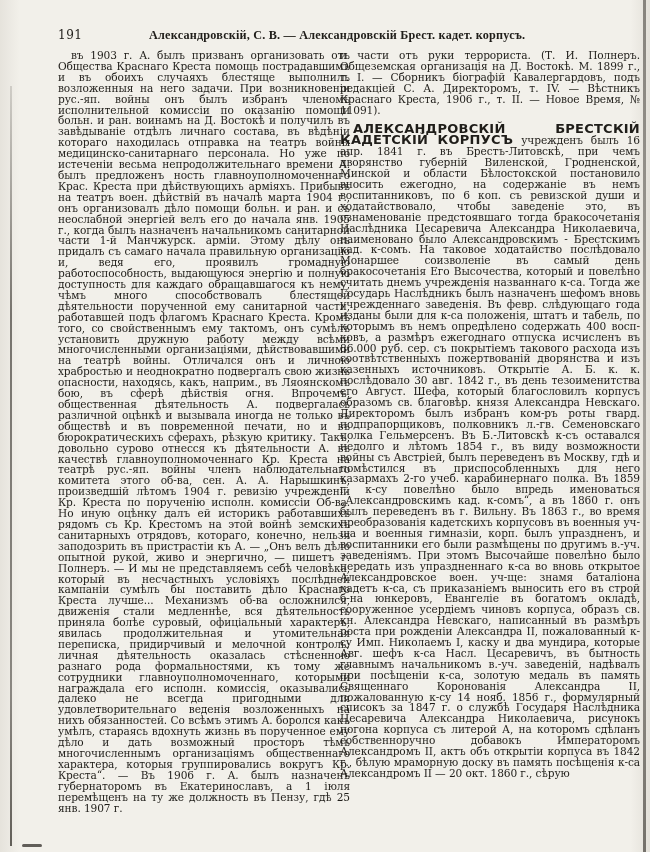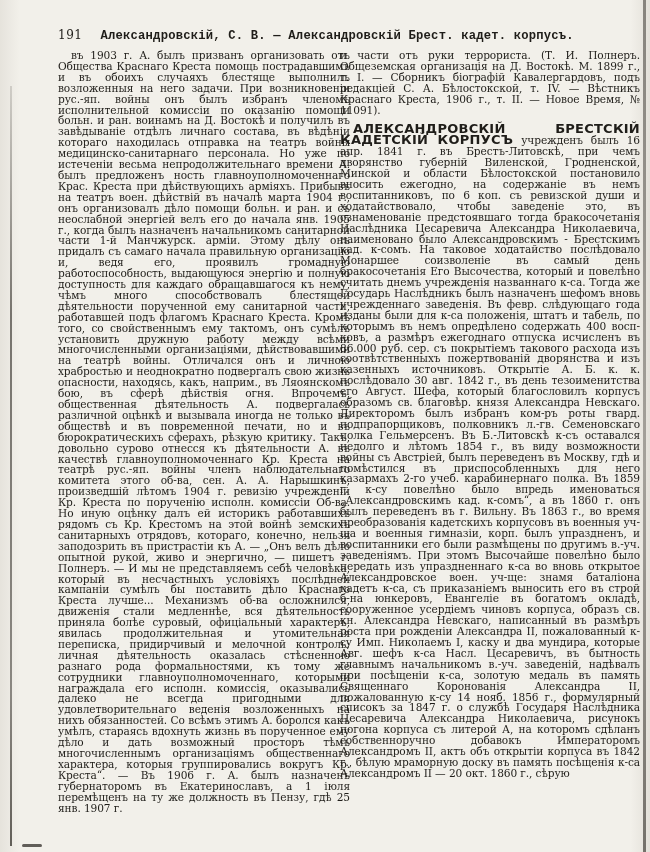--- a/index.html
+++ b/index.html
@@ -11,21 +11,21 @@
     font-family:"DejaVu Serif", serif;
     color:#1f1d19;
   }
   .page-header {
     position:absolute; top:28px; left:58px; width:534px;
     display:flex; align-items:baseline;
   }
   .page-number { font-size:12px; letter-spacing:.5px; }
   .running-title {
     flex:1; text-align:center;
-    font-family:Liberation Mono, monospace;
+    font-family:Liberation Serif, serif;
     font-weight:bold; font-size:12.2px; letter-spacing:.2px;
     white-space:nowrap;
   }
   .col {
     position:absolute; top:50px;
     text-align:justify;
     font-size:10.6px; line-height:10.9px;
     letter-spacing:-0.1px;
   }
   .col-left  { left:58px;  width:292px; }
@@ -57,19 +57,19 @@
 
 <div class="page-header">
   <span class="page-number">191</span>
   <span class="running-title">Александровскій, С. В. — Александровскій Брест. кадет. корпусъ.</span>
 </div>
 
 <div class="col col-left">
     <p class="para indent"><span>въ 1903 г. А. былъ призванъ организовать отъ Общества Краснаго Креста помощь пострадавшимъ и въ обоихъ случаяхъ блестяще выполнилъ возложенныя на него задачи. При возникновеніи рус.-яп. войны онъ былъ избранъ членомъ исполнительной комиссіи по оказанію помощи больн. и ран. воинамъ на Д. Востокѣ и получилъ въ завѣдываніе отдѣлъ личнаго состава, въ вѣдѣніи котораго находилась отправка на театръ войны медицинско-санитарнаго персонала. Но уже по истеченіи весьма непродолжительнаго времени А. былъ предложенъ ность главноуполномоченнаго Крас. Креста при дѣйствующихъ арміяхъ. Прибывъ на театръ воен. дѣйствій въ началѣ марта 1904 г., онъ организовалъ дѣло помощи больн. и ран. и съ неослабной энергіей велъ его до начала янв. 1905 г., когда былъ назначенъ начальникомъ санитарной части 1-й Манчжурск. арміи. Этому дѣлу онъ придалъ съ самаго начала правильную организацію и, ведя его, проявилъ громадную работоспособность, выдающуюся энергію и полную доступность для каждаго обращавшагося къ нему, чѣмъ много способствовалъ блестящей дѣятельности порученной ему санитарной части, работавшей подъ флагомъ Краснаго Креста. Кромѣ того, со свойственнымъ ему тактомъ, онъ сумѣлъ установить дружную работу между всѣми многочисленными организаціями, дѣйствовавшими на театрѣ войны. Отличался онъ и личною храбростью и неоднократно подвергалъ свою жизнь опасности, находясь, какъ, наприм., въ Ляоянскомъ бою, въ сферѣ дѣйствія огня. Впрочемъ, общественная дѣятельность А. подвергалась различной оцѣнкѣ и вызывала иногда не только въ обществѣ и въ повременной печати, но и въ бюрократическихъ сферахъ, рѣзкую критику. Такъ, довольно сурово отнесся къ дѣятельности А. въ качествѣ главноуполномоченнаго Кр. Креста на театрѣ рус.-яп. войны членъ наблюдательнаго комитета этого об-ва, сен. А. А. Нарышкинъ, произведшій лѣтомъ 1904 г. ревизію учрежденій Кр. Креста по порученію исполн. комиссіи Об-ва. Но иную оцѣнку далъ ей историкъ работавшихъ рядомъ съ Кр. Крестомъ на этой войнѣ земскихъ санитарныхъ отрядовъ, котораго, конечно, нельзя заподозрить въ пристрастіи къ А. — „Онъ велъ дѣло опытной рукой, живо и энергично, — пишетъ г. Полнеръ. — И мы не представляемъ себѣ человѣка, который въ несчастныхъ условіяхъ послѣдней кампаніи сумѣлъ бы поставить дѣло Краснаго Креста лучше... Механизмъ об-ва осложнился, движенія стали медленнѣе, вся дѣятельность приняла болѣе суровый, офиціальный характеръ, явилась продолжительная и утомительная переписка, придирчивый и мелочной контроль; личная дѣятельность оказалась стѣсненною разнаго рода формальностями, къ тому же сотрудники главноуполномоченнаго, которыми награждала его исполн. комиссія, оказывались далеко не всегда пригодными для удовлетворительнаго веденія возложенныхъ на нихъ обязанностей. Со всѣмъ этимъ А. боролся какъ умѣлъ, стараясь вдохнуть жизнь въ порученное ему дѣло и дать возможный просторъ тѣмъ многочисленнымъ организаціямъ общественнаго характера, которыя группировались вокругъ Кр. Креста“. — Въ 1906 г. А. былъ назначенъ губернаторомъ въ Екатеринославъ, а 1 іюля перемѣщенъ на ту же должность въ Пензу, гдѣ 25 янв. 1907 г.</span></p>
   </div>
 <div class="col col-right">
-    <p class="para"><span>и части отъ руки террориста. (</span><span class="run-italic">Т. И. Полнеръ</span><span>. Общеземская организація на Д. Востокѣ. М. 1899 г., т. I. — Сборникъ біографій Кавалергардовъ, подъ редакціей </span><span class="run-italic">С. А. Бѣлостокской</span><span>, т. IV. — Вѣстникъ Краснаго Креста, 1906 г., т. II. — Новое Время, № 11091).</span></p>
+    <p class="para"><span>и части отъ руки террориста. (</span><span class="run-italic">Т. И. Полнеръ</span><span>. Общеземская организація на Д. Востокѣ. М. 1899 г., т. I. — Сборникъ біографій Кавалергардовъ, подъ редакціей </span><span class="run-italic">С. А. Директоромъ</span><span>, т. IV. — Вѣстникъ Краснаго Креста, 1906 г., т. II. — Новое Время, № 11091).</span></p>
     <p class="para indent gap"><span class="run-heading">АЛЕКСАНДРОВСКІЙ БРЕСТСКІЙ КАДЕТСКІЙ КОРПУСЪ</span><span> учрежденъ былъ 16 апр. 1841 г. въ Брестъ-Литовскѣ, при чемъ дворянство губерній Виленской, Гродненской, Минской и области Бѣлостокской постановило вносить ежегодно, на содержаніе въ немъ воспитанниковъ, по 6 коп. съ ревизской души и ходатайствовало, чтобы заведеніе это, въ ознаменованіе предстоявшаго тогда бракосочетанія Наслѣдника Цесаревича Александра Николаевича, наименовано было Александровскимъ - Брестскимъ кад. к-сомъ. На таковое ходатайство послѣдовало Монаршее соизволеніе въ самый день бракосочетанія Его Высочества, который и повелѣно считать днемъ учрежденія названнаго к-са. Тогда же Государь Наслѣдникъ былъ назначенъ шефомъ вновь учрежденнаго заведенія. Въ февр. слѣдующаго года изданы были для к-са положенія, штатъ и табель, по которымъ въ немъ опредѣлено содержать 400 восп-ковъ, а размѣръ ежегоднаго отпуска исчисленъ въ 86.000 руб. сер. съ покрытіемъ такового расхода изъ соотвѣтственныхъ пожертвованій дворянства и изъ казенныхъ источниковъ. Открытіе А. Б. к. к. послѣдовало 30 авг. 1842 г., въ день тезоименитства его Август. Шефа, который благословилъ корпусъ образомъ св. благовѣр. князя Александра Невскаго. Директоромъ былъ избранъ ком-ръ роты гвард. подпрапорщиковъ, полковникъ л.-гв. Семеновскаго полка Гельмерсенъ. Въ Б.-Литовскѣ к-съ оставался недолго и лѣтомъ 1854 г., въ виду возможности войны съ Австріей, былъ переведенъ въ Москву, гдѣ и помѣстился въ приспособленныхъ для него казармахъ 2-го учеб. карабинернаго полка. Въ 1859 г. к-су повелѣно было впредь именоваться „Александровскимъ кад. к-сомъ“, а въ 1860 г. онъ былъ переведенъ въ г. Вильну. Въ 1863 г., во время преобразованія кадетскихъ корпусовъ въ военныя уч-ща и военныя гимназіи, корп. былъ упраздненъ, и воспитанники его были размѣщены по другимъ в.-уч. заведеніямъ. При этомъ Высочайше повелѣно было передать изъ упраздненнаго к-са во вновь открытое Александровское воен. уч-ще: знамя баталіона кадетъ к-са, съ приказаніемъ выносить его въ строй б-на юнкеровъ, Евангеліе въ богатомъ окладѣ, сооруженное усердіемъ чиновъ корпуса, образъ св. кн. Александра Невскаго, написанный въ размѣръ роста при рожденіи Александра II, пожалованный к-су Имп. Николаемъ I, каску и два мундира, которые Авг. шефъ к-са Насл. Цесаревичъ, въ бытность главнымъ начальникомъ в.-уч. заведеній, надѣвалъ при посѣщеніи к-са, золотую медаль въ память Священнаго Коронованія Александра II, пожалованную к-су 14 нояб. 1856 г., формулярный списокъ за 1847 г. о службѣ Государя Наслѣдника Цесаревича Александра Николаевича, рисунокъ погона корпуса съ литерой А, на которомъ сдѣланъ собственноручно добавокъ Императоромъ Александромъ II, актъ объ открытіи корпуса въ 1842 г., бѣлую мраморную доску въ память посѣщенія к-са Александромъ II — 20 окт. 1860 г., сѣрую</span></p>
   </div>
 
 <div class="edge-left"></div>
 <div class="edge-right"></div>
 <div class="blot-bottom-left"></div>
 
 </body></html>

